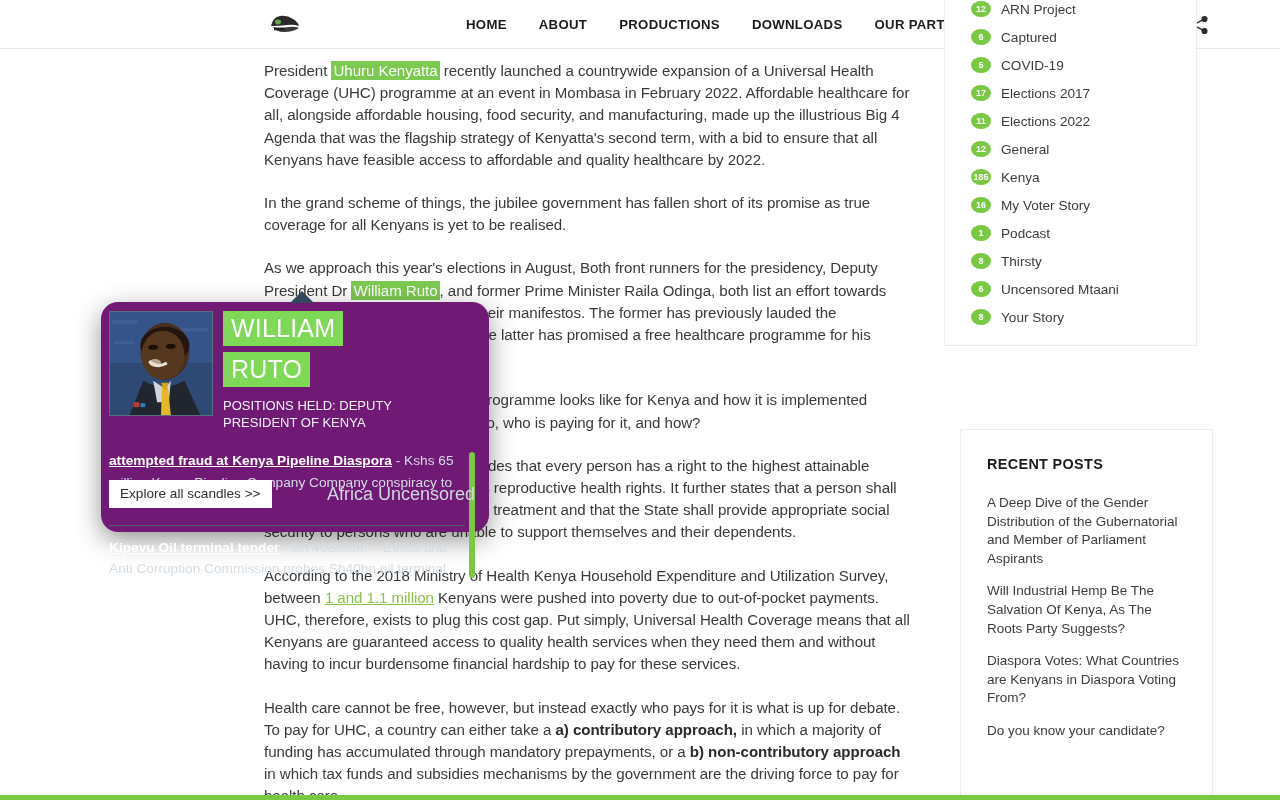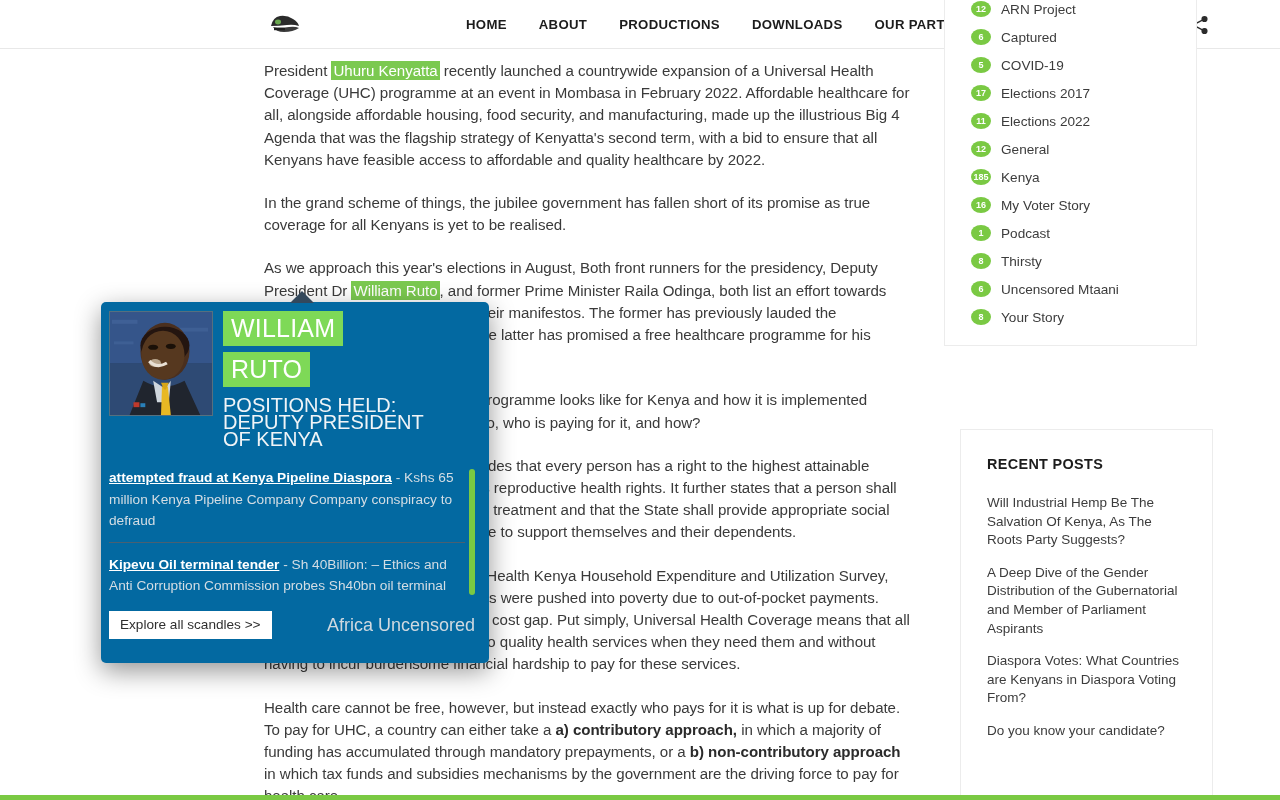--- a/index.html
+++ b/index.html
@@ -112,23 +112,23 @@
   }
   .recent-list { list-style: none; margin: 0; padding: 0; }
   .recent-item {
     font-size: 13.5px; line-height: 18.6px;
     color: #3c3c3c; margin-bottom: 14px; cursor: pointer;
   }
 
   
   .popup {
     position: absolute; left: 101px; top: 302px;
-    width: 388px; height: 361px;
-    background: #0369a1;
-    border-radius: 5px;
+    width: 388px; height: 230px;
+    background: #701a75;
+    border-radius: 17px;
     box-shadow: 0 8px 26px rgba(0,0,0,0.42);
     color: #e9eef2;
     overflow: visible;
     z-index: 40;
   }
   .popup-arrow {
     position: absolute; top: -11px; left: 189px;
     width: 0; height: 0;
     border-left: 12px solid transparent;
     border-right: 12px solid transparent;
@@ -151,21 +151,21 @@
     display: inline-block;
     background: #7ed957;
     color: #ffffff;
     font-size: 25px; font-weight: 400;
     line-height: 30px;
     padding: 2px 8px 3px 8px;
     margin-bottom: 6px;
     letter-spacing: 0.2px;
   }
   .positions {
-    font-size: 20px; line-height: 17px;
+    font-size: 13px; line-height: 17px;
     color: #f0f4f7; font-weight: 400;
     margin-top: 4px; width: 210px;
   }
   .scandal-scroll {
     position: relative;
     margin: 19px 14px 0 8px;
     height: 132px;
     overflow: hidden;
     padding-right: 10px;
   }
@@ -326,22 +326,22 @@
       <li class="cat-item">
         <span class="cat-badge">8</span>
         <span class="cat-label">Your Story</span>
       </li>
     </ul>
   </div>
 
   <div id="widget-recent">
     <h3 class="widget-title">RECENT POSTS</h3>
     <ul class="recent-list">
+      <li class="recent-item">A Deep Dive of the Gender Distribution of the Gubernatorial and Member of Parliament Aspirants</li>
       <li class="recent-item">Will Industrial Hemp Be The Salvation Of Kenya, As The Roots Party Suggests?</li>
-      <li class="recent-item">A Deep Dive of the Gender Distribution of the Gubernatorial and Member of Parliament Aspirants</li>
       <li class="recent-item">Diaspora Votes: What Countries are Kenyans in Diaspora Voting From?</li>
       <li class="recent-item">Do you know your candidate?</li>
 
     </ul>
   </div>
 
   <div class="popup">
     <div class="popup-arrow"></div>
 
     <div class="popup-head">

